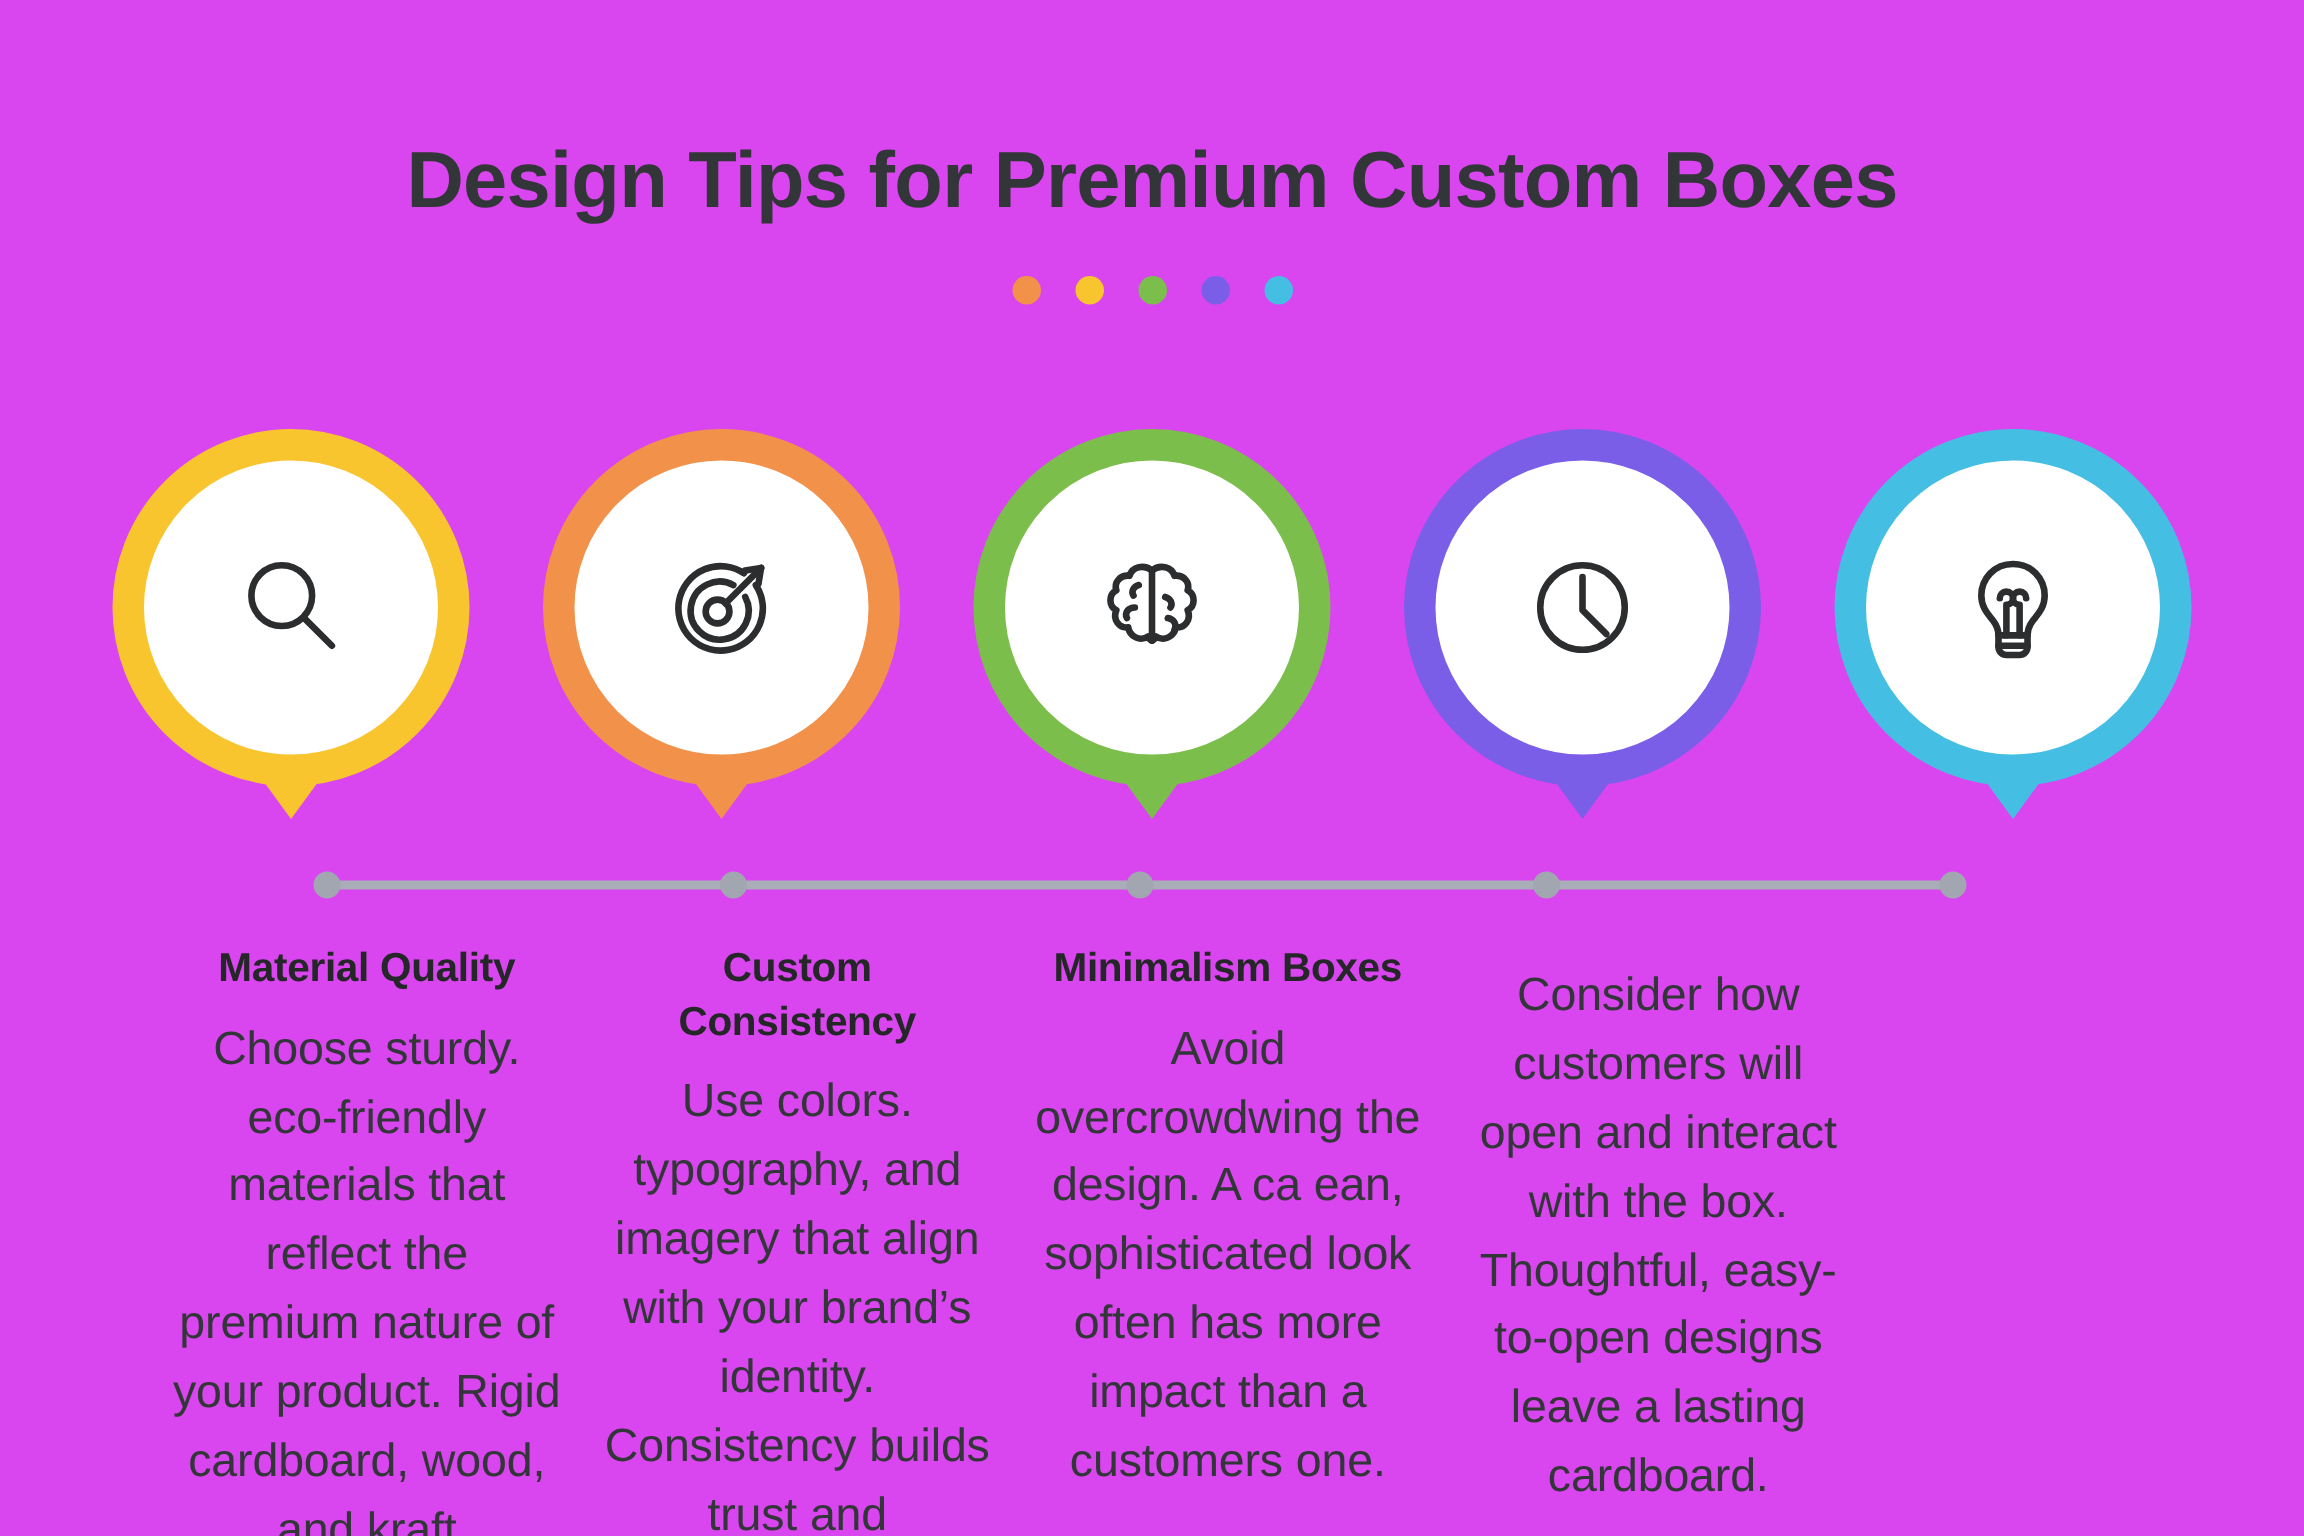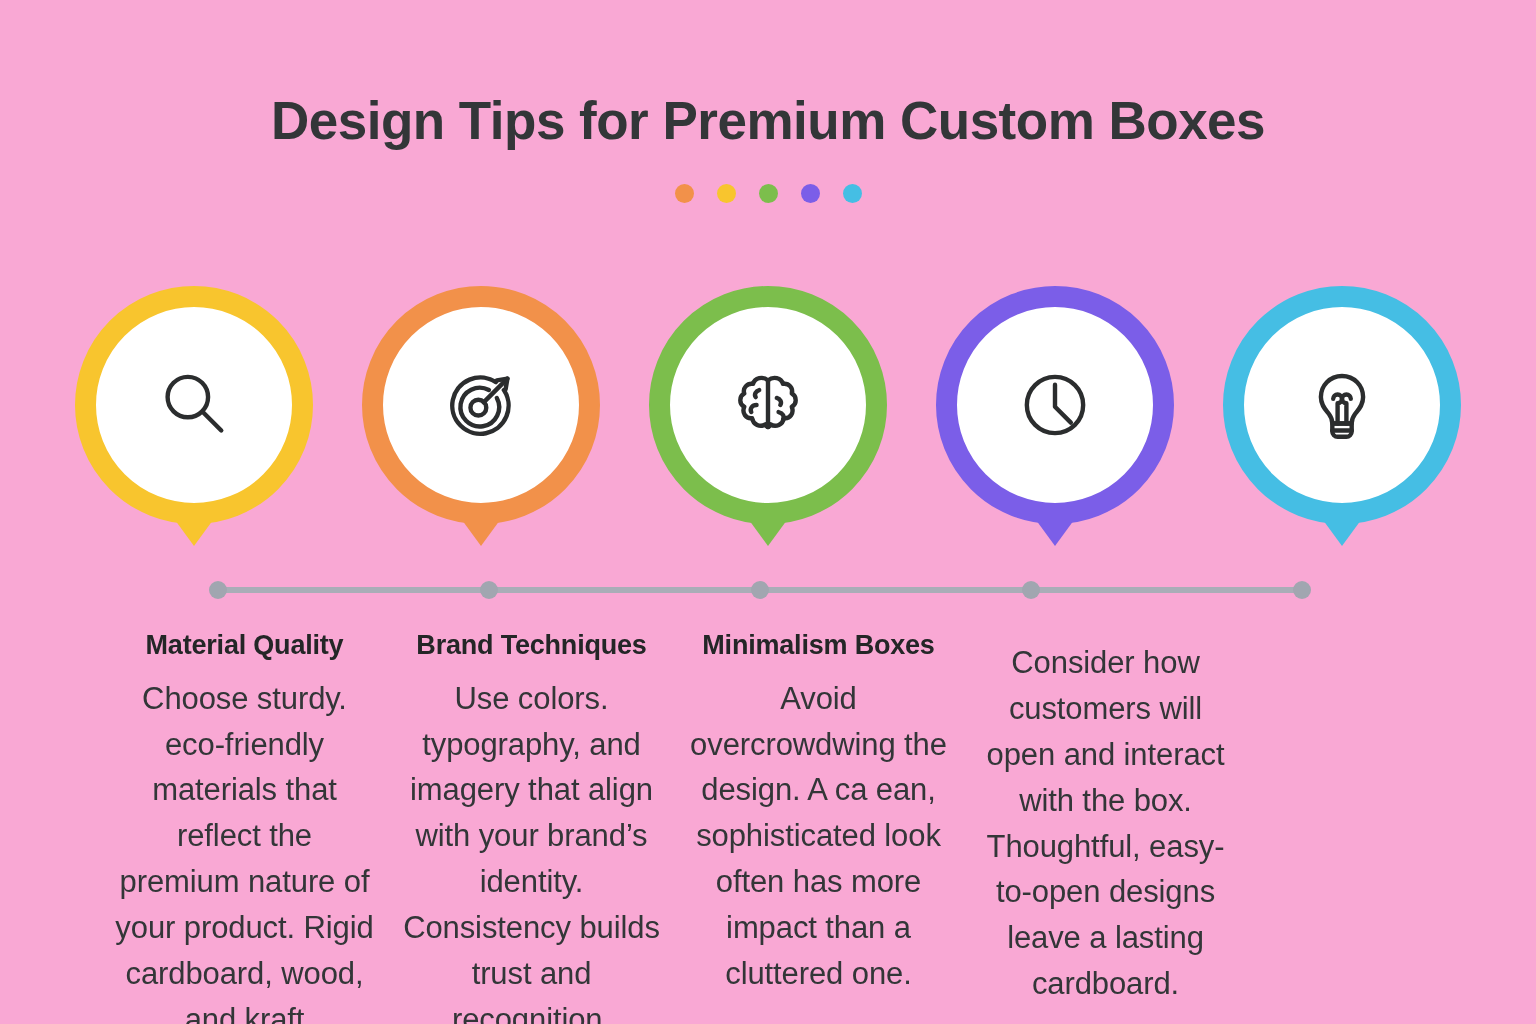--- a/index.html
+++ b/index.html
@@ -7,21 +7,21 @@
     width: 1536px;
     height: 1024px;
     background: #f4f5f7;
     font-family: "Liberation Sans", sans-serif;
     overflow: hidden;
   }
   .page {
     position: relative;
     width: 1536px;
     height: 1024px;
-    background: #f9a8d4;
+    background: #d946ef;
   }
 
   
   .header { padding-top: 92px; text-align: center; }
   .title {
     font-size: 53px;
     font-weight: bold;
     color: #333638;
     letter-spacing: -0.5px;
     line-height: 1.1;
@@ -244,27 +244,27 @@
   </div>
 
   <div class="texts">
 
     <div class="text-col">
       <div class="col-title">Material Quality</div>
       <div class="col-body">Choose sturdy. eco-friendly materials that reflect the premium nature of your product. Rigid cardboard, wood, and kraft paperboard are popular choices.</div>
     </div>
 
     <div class="text-col">
-      <div class="col-title">Brand Techniques</div>
+      <div class="col-title">Custom Consistency</div>
       <div class="col-body">Use colors. typography, and imagery that align with your brand’s identity. Consistency builds trust and recognition.</div>
     </div>
 
     <div class="text-col">
       <div class="col-title">Minimalism Boxes</div>
-      <div class="col-body">Avoid overcrowdwing the design. A ca ean, sophisticated look often has more impact than a cluttered one.</div>
+      <div class="col-body">Avoid overcrowdwing the design. A ca ean, sophisticated look often has more impact than a customers one.</div>
     </div>
 
 
     <div class="text-col">
       <div class="col-body">Consider how customers will open and interact with the box. Thoughtful, easy-to-open designs leave a lasting cardboard.</div>
     </div>
 
   </div>
 
 </div>

